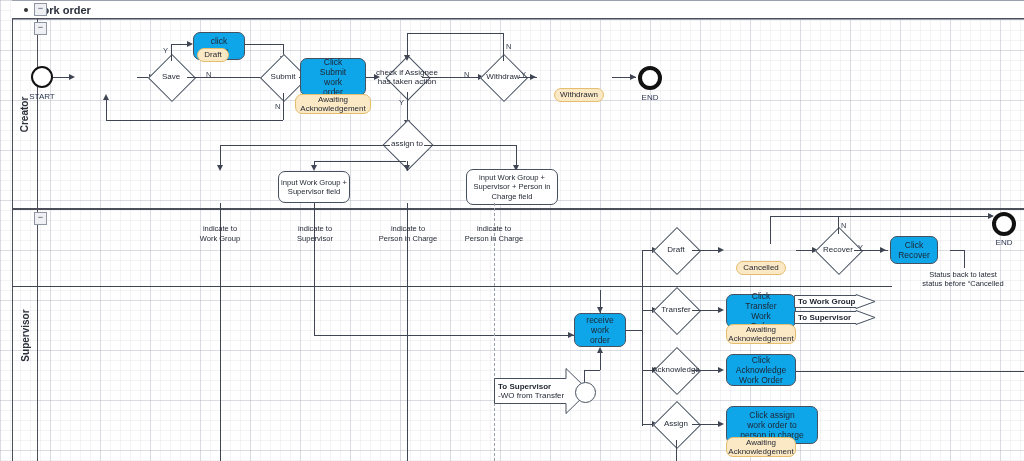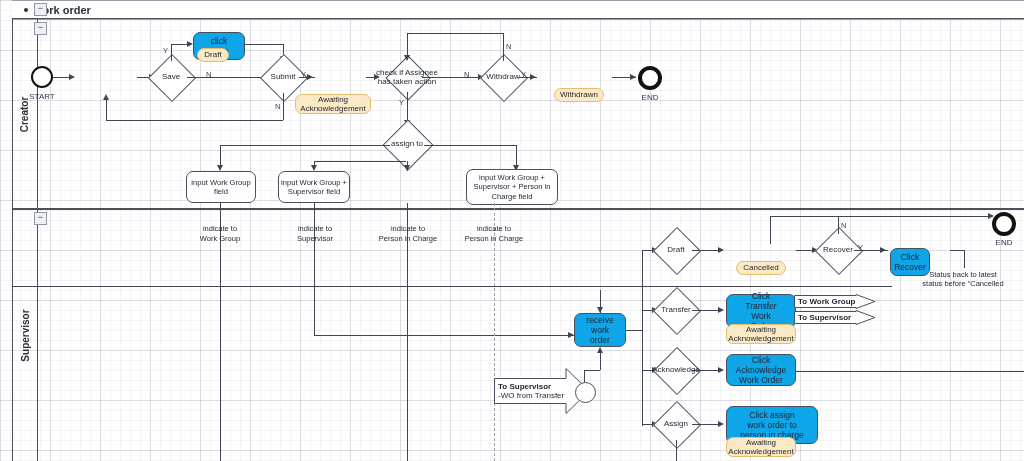--- a/index.html
+++ b/index.html
@@ -179,20 +179,21 @@
   <div class="ln lnv" style="left:283px;top:93px;height:27px;"></div>
   <div class="ln lnh" style="left:106px;top:120px;width:177px;"></div>
   <div class="ln lnv" style="left:106px;top:100px;height:20px;"></div>
   <div class="arrow u" style="left:102.5px;top:94px;"></div>
   <div class="elab" style="left:275px;top:102px;">N</div>
 
   <div class="ln lnh" style="left:299px;top:77px;width:16px;"></div>
   <div class="arrow r" style="left:307px;top:73.5px;"></div>
   <div class="elab" style="left:301px;top:70px;">Y</div>
 
+  <div class="node task" style="left:300px;top:58px;width:66px;height:38px;">Click Submit work order</div>
   <div class="badge" style="left:295px;top:94px;width:76px;height:20px;">Awaiting Acknowledgement</div>
 
   <div class="ln lnh" style="left:366px;top:77px;width:12px;"></div>
   <div class="arrow r" style="left:374px;top:73.5px;"></div>
 
   <div class="node diamond" style="left:392px;top:62px;width:30px;height:30px;">
     <div class="dshape"></div>
     <div class="dtext" style="left:-22px;width:calc(100% + 44px);">check if Assignee has taken action</div>
   </div>
 
@@ -239,21 +240,20 @@
   <div class="ln lnv" style="left:314px;top:161px;height:6px;"></div>
   <div class="arrow d" style="left:310.5px;top:165px;"></div>
 
   <div class="ln lnv" style="left:407px;top:161px;height:10px;"></div>
   <div class="arrow d" style="left:403.5px;top:165px;"></div>
 
   <div class="ln lnh" style="left:424px;top:145px;width:92px;"></div>
   <div class="ln lnv" style="left:516px;top:145px;height:22px;"></div>
   <div class="arrow d" style="left:512.5px;top:165px;"></div>
 
-  <div class="node plain-box" style="left:186px;top:171px;width:70px;height:32px;">input Work Group field</div>
   <div class="node plain-box" style="left:278px;top:171px;width:72px;height:32px;">input Work Group + Supervisor field</div>
   <div class="node plain-box" style="left:466px;top:169px;width:92px;height:36px;">input Work Group + Supervisor + Person in Charge field</div>
 
   <div class="ln lnv" style="left:220px;top:203px;height:258px;"></div>
   <div class="vlabel" style="left:180px;top:224px;width:80px;">indicate to<br>Work Group</div>
 
   <div class="ln lnv" style="left:314px;top:203px;height:132px;"></div>
   <div class="ln lnh" style="left:314px;top:335px;width:260px;"></div>
   <div class="arrow r" style="left:568px;top:331.5px;"></div>
   <div class="vlabel" style="left:275px;top:224px;width:80px;">indicate to<br>Supervisor</div>
@@ -304,21 +304,21 @@
   <div class="ln lnv" style="left:838px;top:216px;height:18px;"></div>
   <div class="ln lnh" style="left:770px;top:216px;width:222px;"></div>
   <div class="ln lnv" style="left:770px;top:216px;height:28px;"></div>
   <div class="arrow r" style="left:988px;top:212.5px;"></div>
   <div class="elab" style="left:841px;top:221px;">N</div>
 
   <div class="ln lnh" style="left:854px;top:250px;width:34px;"></div>
   <div class="arrow r" style="left:880px;top:246.5px;"></div>
   <div class="elab" style="left:858px;top:243px;">Y</div>
 
-  <div class="node task" style="left:890px;top:236px;width:40px;height:28px;margin-top:12px;">Click Recover</div>
+  <div class="node task" style="left:890px;top:236px;width:48px;height:28px;">Click Recover</div>
 
   <div class="ln lnh" style="left:950px;top:250px;width:14px;"></div>
   <div class="ln lnv" style="left:964px;top:250px;height:18px;"></div>
   <div class="note" style="left:893px;top:270px;width:140px;text-align:center;">
     <span>Status back to latest</span><br>
     <span>status before “Cancelled</span>
   </div>
   <div class="ln lnh" style="left:12px;top:286px;width:880px;"></div>
 
   <div class="node event end" style="left:992px;top:212px;width:24px;height:24px;"></div>

